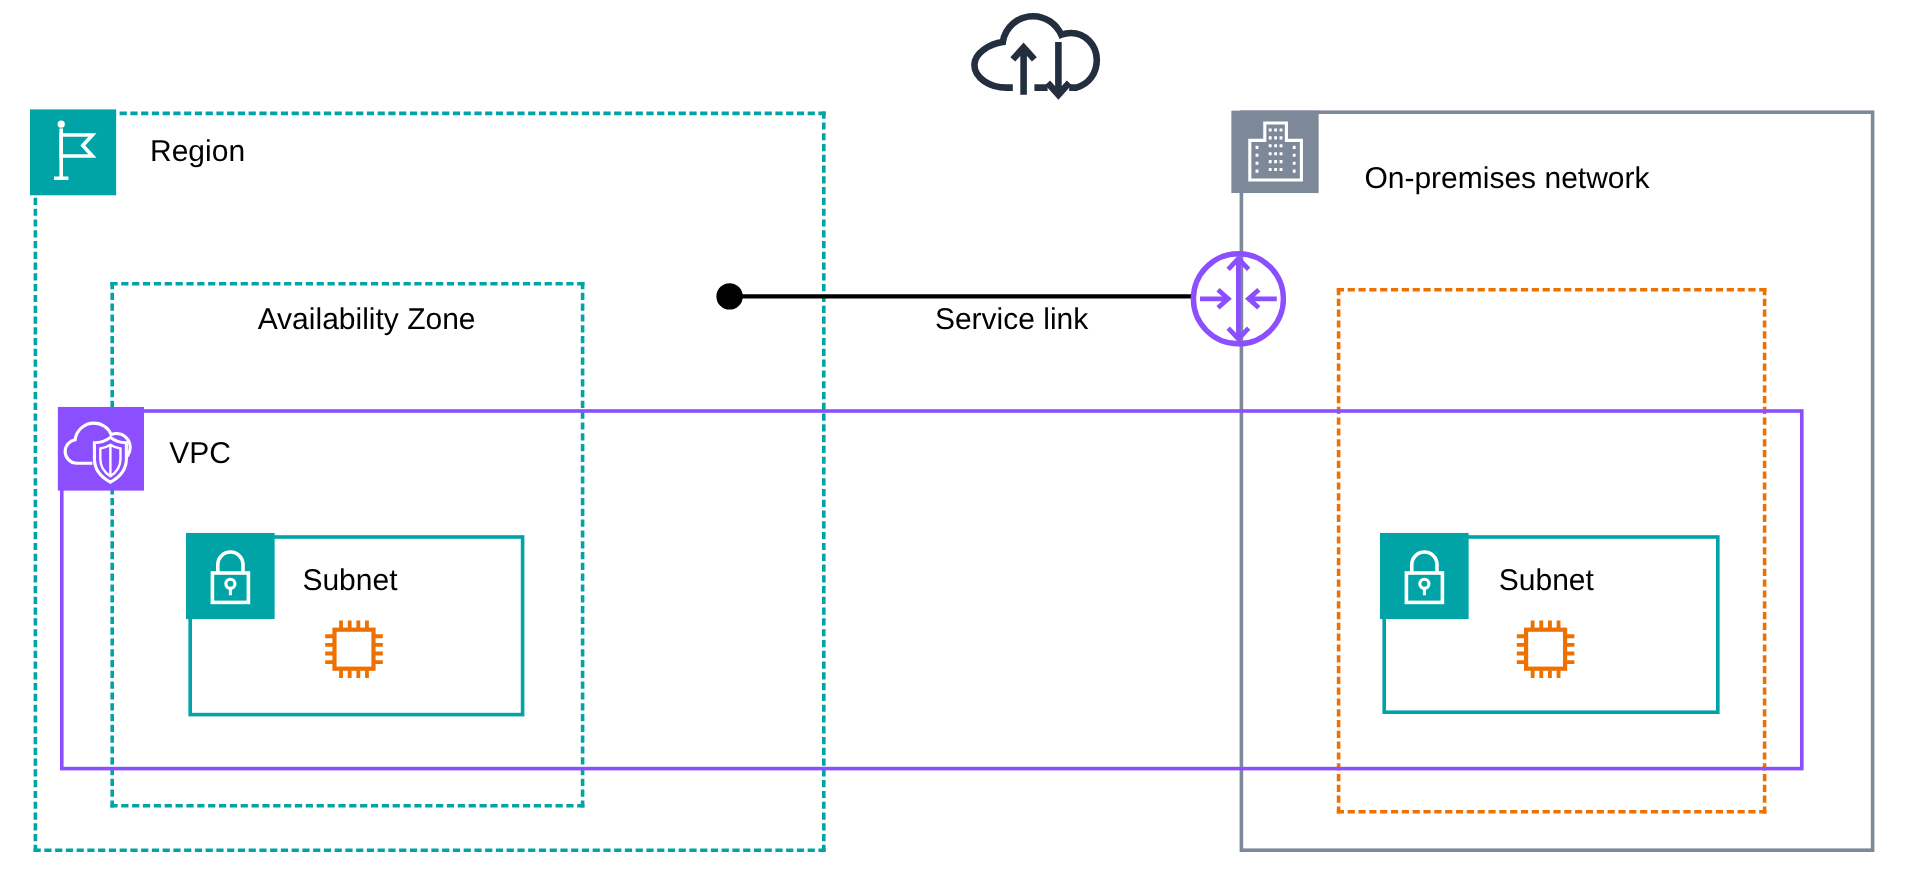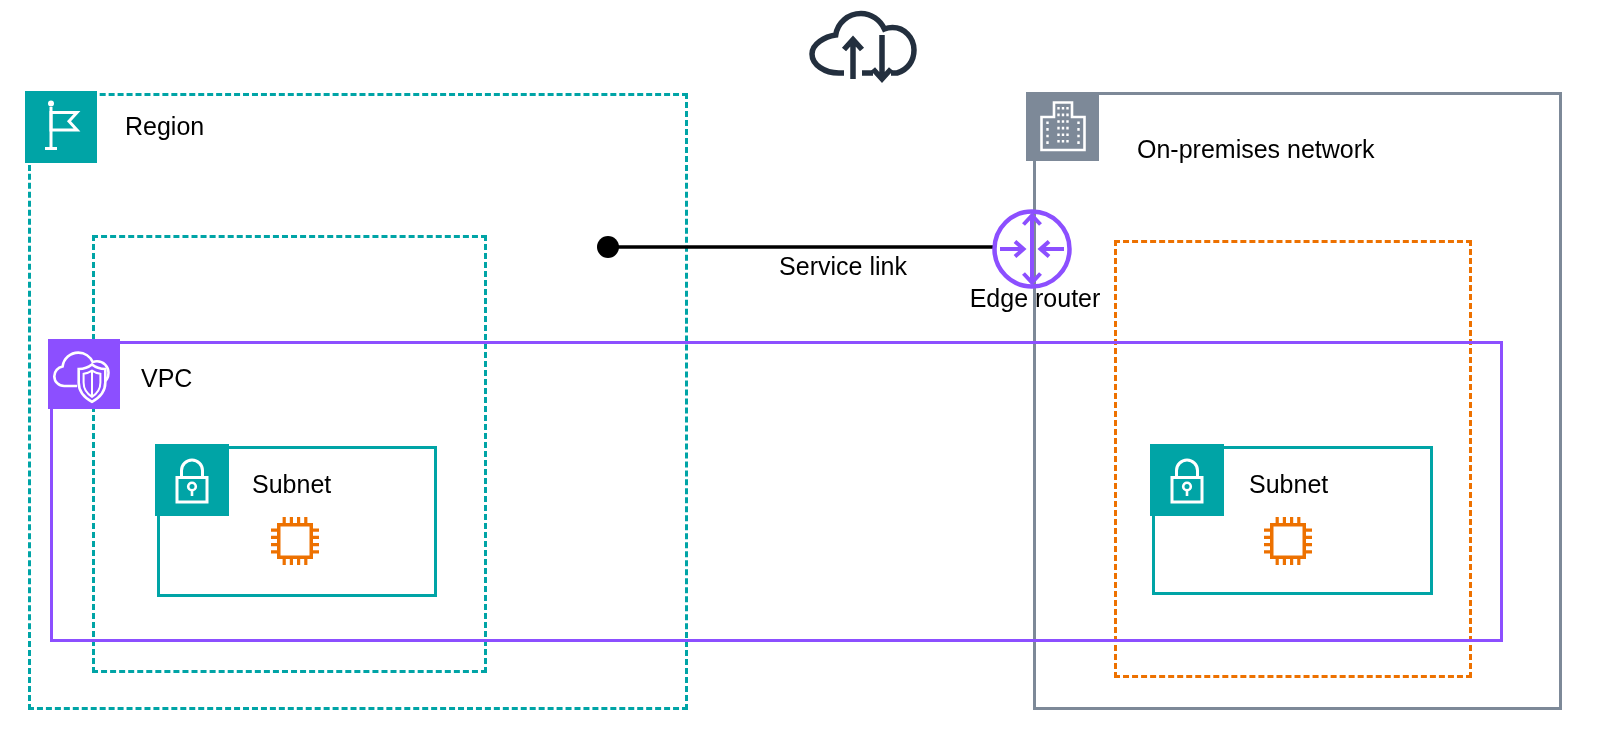--- a/index.html
+++ b/index.html
@@ -54,20 +54,21 @@
   </svg>
 
   <svg class="icon" style="left:25px;top:91px;" width="72" height="72" viewBox="0 0 72 72">
     <rect class="teal-fill" x="0" y="0" width="72" height="72"></rect>
     <circle cx="26" cy="12.5" r="3" fill="#fff"></circle>
     <path class="white-stroke" stroke-width="3" d="M26,16 V57.5 M20,57.5 H32"></path>
     <path class="white-stroke" stroke-width="3" stroke-linejoin="miter" d="M26,21.5 H52 L44,30.2 L52,39 H26 Z"></path>
   </svg>
   <div class="label" style="left:125px;top:113px;">Region</div>
 
+  <div class="label centered" style="left:108px;top:253px;width:395px;">Availability Zone</div>
 
   <svg class="icon" style="left:48px;top:339px;" width="72" height="70" viewBox="0 0 72 70">
     <rect class="purple-fill" x="0" y="0" width="72" height="70"></rect>
     <path class="white-stroke" stroke-width="2.6" d="M53,44.8 C57.5,43.2 60.5,39 60.5,33.8 C60.5,27.4 55.4,22.3 49,22.3 C47.5,22.3 46,22.6 44.7,23.1 C42.3,17.4 36.7,13.6 30.3,13.6 C22.3,13.6 15.6,19.6 14.6,27.5 C9.9,28.3 6.3,32.3 6.3,37.2 C6.3,42.7 10.7,47 16.2,47 H29"></path>
     <path stroke="#fff" stroke-width="2.6" fill="#8C4FFF" d="M44,25.5 C47.6,28.4 52.3,29.9 57.3,30 V43.5 C57.3,52.8 51.4,58.8 44,62.8 C36.6,58.8 30.7,52.8 30.7,43.5 V30 C35.7,29.9 40.4,28.4 44,25.5 Z"></path>
     <path class="white-stroke" stroke-width="2" d="M44,31.7 C46.5,33.4 49.4,34.5 52.4,34.8 V43.5 C52.4,50.1 48.8,54.8 44,57.8 C39.2,54.8 35.6,50.1 35.6,43.5 V34.8 C38.6,34.5 41.5,33.4 44,31.7 Z M44,31.7 V57.8"></path>
   </svg>
   <div class="label" style="left:141px;top:365px;text-align:right;">VPC</div>
 
   <svg class="icon" style="left:155px;top:444px;" width="74" height="72" viewBox="0 0 74 72">
@@ -87,21 +88,20 @@
     <line x1="20" y1="19" x2="407" y2="19" stroke="#000" stroke-width="3.5"></line>
     <circle cx="20" cy="19" r="11" fill="#000"></circle>
   </svg>
   <div class="label centered" style="left:743px;top:253px;width:200px;text-align:center;">Service link</div>
 
   <svg class="overlay" style="left:985px;top:202px;" width="94" height="94" viewBox="0 0 94 94">
     <circle cx="47" cy="47" r="37.5" fill="#fff" class="purple-stroke" stroke-width="4.5"></circle>
     <path class="purple-stroke" stroke-width="4" d="M47,14 V80 M38.5,22.5 L47,13.5 L55.5,22.5 M38.5,71.5 L47,80.5 L55.5,71.5"></path>
     <path class="purple-stroke" stroke-width="4" d="M15,47 H37.5 M30,39.5 L38.5,47 L30,54.5 M79,47 H56.5 M64,39.5 L55.5,47 L64,54.5"></path>
   </svg>
-  <div class="label centered" style="left:935px;top:285px;width:200px;">Edge router</div>
 
   <svg class="icon" style="left:1026px;top:92px;" width="73" height="69" viewBox="0 0 73 69">
     <rect class="gray-fill" x="0" y="0" width="73" height="69"></rect>
     <path class="white-stroke" stroke-width="2.6" d="M15.5,58 V25 H28 V10.5 H46 V25 H58.5 V58 Z"></path>
     <path class="white-stroke" stroke-width="2.4" stroke-dasharray="2.6 4" d="M32.5,15 V54 M37,15 V54 M41.5,15 V54 M21.5,29.5 V54 M52.5,29.5 V54"></path>
   </svg>
   <div class="label" style="left:1137px;top:116px;margin-top:20px;">On-premises network</div>
 
   <svg class="icon" style="left:1150px;top:444px;" width="74" height="72" viewBox="0 0 74 72">
     <rect class="teal-fill" x="0" y="0" width="74" height="72"></rect>

